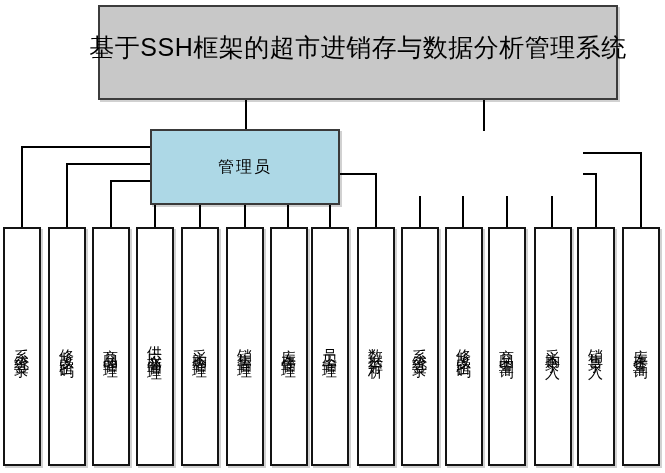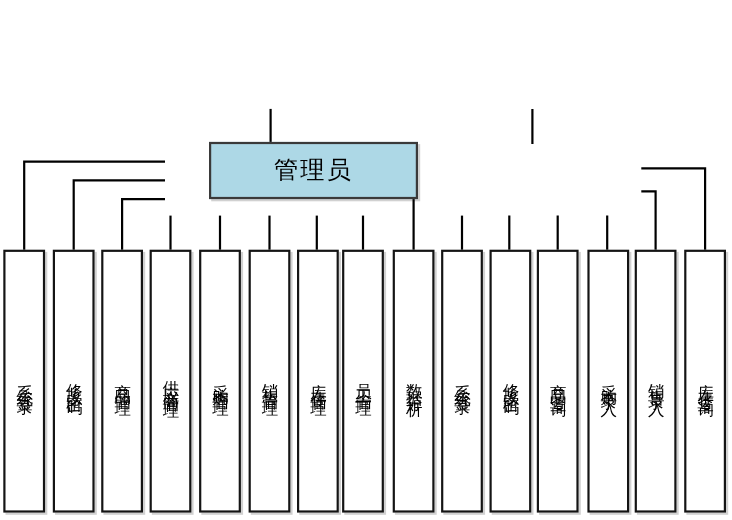--- a/index.html
+++ b/index.html
@@ -14,22 +14,22 @@
     background:#fff;border:2px solid #1f1f1f;
     box-shadow:2px 2px 0 rgba(0,0,0,0.18);
   }
   .root{
     left:98px;top:5px;width:520px;height:95px;
     background:#c8c8c8;border-color:#3c3c3c;
     font-size:25px;letter-spacing:0.5px;padding-bottom:10px;
     white-space:nowrap;
   }
   .role{
-    top:129px;height:52px;background:#add8e6;border-color:#3a3a3a;
-    font-size:22px;letter-spacing:2px;margin-left:40px;
+    top:129px;height:76px;background:#add8e6;border-color:#3a3a3a;
+    font-size:16px;letter-spacing:2px;
   }
   .role.admin{left:150px;width:190px;}
   .role.staff{left:388px;width:195px;}
   .leaf{top:227px;width:38px;height:239px;border-color:#141414;}
   .vtext{
     writing-mode:vertical-rl;text-orientation:upright;
     font-size:15px;letter-spacing:5px;line-height:1;
   }
 </style>
 </head>
@@ -52,20 +52,23 @@
     <path d="M340 174 H376 V228"></path>
 
     <path d="M420 196 V228"></path>
     <path d="M463 196 V228"></path>
     <path d="M507 196 V228"></path>
     <path d="M552 196 V228"></path>
     <path d="M583 174 H596 V228"></path>
     <path d="M583 153 H641 V228"></path>
   </svg>
 
+  <div class="box root">
+    <span>基于SSH框架的超市进销存与数据分析管理系统</span>
+  </div>
 
   <div class="box role admin">
     <span>管理员</span>
   </div>
 
   <div class="box leaf" style="left:3px">
     <span class="vtext">系统登录</span>
     </div>
   <div class="box leaf" style="left:48px">
     <span class="vtext">修改密码</span>

